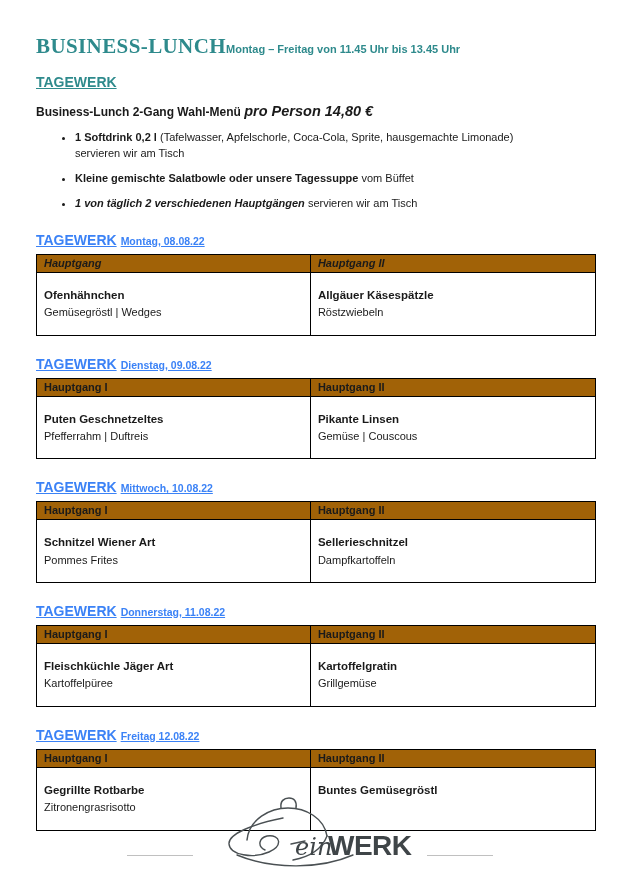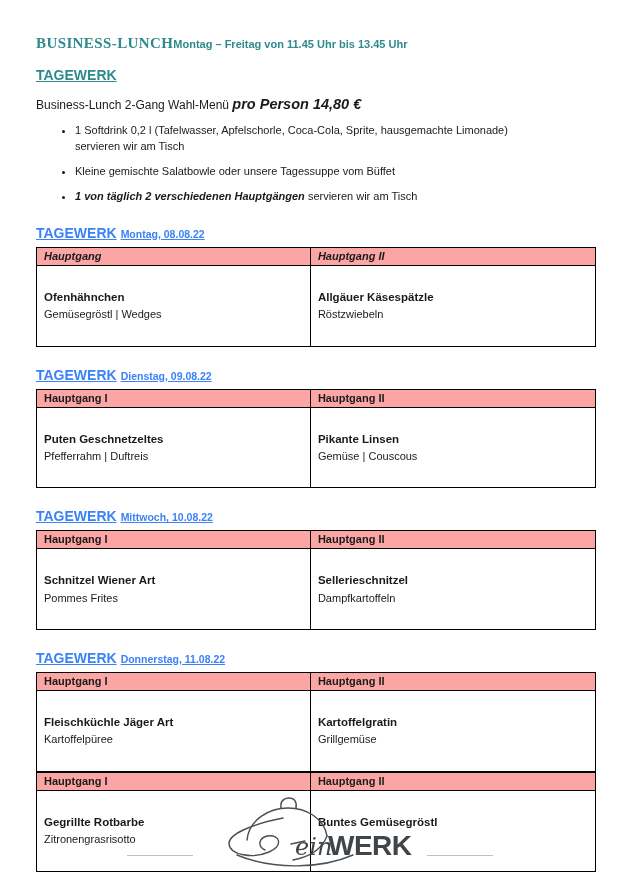--- a/index.html
+++ b/index.html
@@ -11,64 +11,64 @@
     font-family:"Liberation Sans", sans-serif;
     color:#1a1a1a;
     box-sizing:border-box;
     padding:34px 36px 0 36px;
     overflow:hidden;
   }
   
   .title-row { white-space:nowrap; }
   .doc-title {
     font-family:"Liberation Serif", serif;
-    font-size:15px; font-weight:bold;
+    font-size:21px; font-weight:bold;
     color:#2E8A8C; letter-spacing:0.4px;
   }
   .doc-subtitle {
     font-size:11px; font-weight:bold;
     color:#2E8A8C; 
   }
   
   .tw-heading {
     margin:15px 0 0 0;
     font-size:14px; font-weight:bold;
     color:#2E8A8C; text-decoration:underline;
     display:block;
   }
   .menu-line { margin-top:13px; font-size:12px; font-weight:bold; }
   .menu-line .it { font-style:italic; font-size:14.5px; }
   ul.bullets { margin:11px 0 0 0; padding-left:39px; }
   ul.bullets li { font-size:11px; line-height:1.45; margin-bottom:9px; }
   ul.bullets li:last-child { margin-bottom:14px; }
-  .b { font-weight:normal;margin-top:48px; }
+  .b { font-weight:bold;margin-top:48px; }
   .i { }
   .bi { font-weight:bold; font-style:italic; }
   
   .day-heading {
     margin:20px 0 6px 0;
     color:#3b82f6; text-decoration:underline;
     font-size:14px; font-weight:bold;
     display:block;
   }
   .day-heading .date { font-size:10.5px; margin-left:4px; }
   table.menu-table {
     width:100%; border-collapse:collapse; table-layout:fixed;
   }
   table.menu-table th {
-    background:#fca5a5;
+    background:#a16207;
     border:1px solid #000000;
     font-size:11px; font-weight:bold; text-align:left;
     padding:2px 7px 3px 7px;
   }
   table.menu-table.italic-headers th { font-style:italic; }
   table.menu-table td {
     border:1px solid #000000;
     vertical-align:top;
-    padding:23px 7px;
+    padding:14px 7px;
     height:55px; box-sizing:border-box;
   }
   .dish { font-weight:bold; font-size:11.5px; line-height:1.5; }
   .side { font-size:11px; line-height:1.5; }
   
   .footer {
     position:absolute; left:0; right:12px; top:792px;
     display:flex; align-items:flex-end; justify-content:center;
   }
   .rule { width:66px; height:1px; background:#C0C0C0; margin-bottom:14px; }
@@ -210,20 +210,21 @@
         <td>
           <div class="dish">Kartoffelgratin</div>
           <div class="side">Grillgemüse</div>
         </td>
       </tr>
     </tbody>
       </table>
   </div>
 
   <div class="day-section">
+    <span class="day-heading"><span>TAGEWERK</span><span class="date">Freitag 12.08.22</span></span>
     <table class="menu-table">
       <colgroup>
           <col style="width:49%">
           <col style="width:51%">
         </colgroup>
       <tbody>
           <tr>
         <th>Hauptgang I</th>
         <th>Hauptgang II</th>
       </tr>

